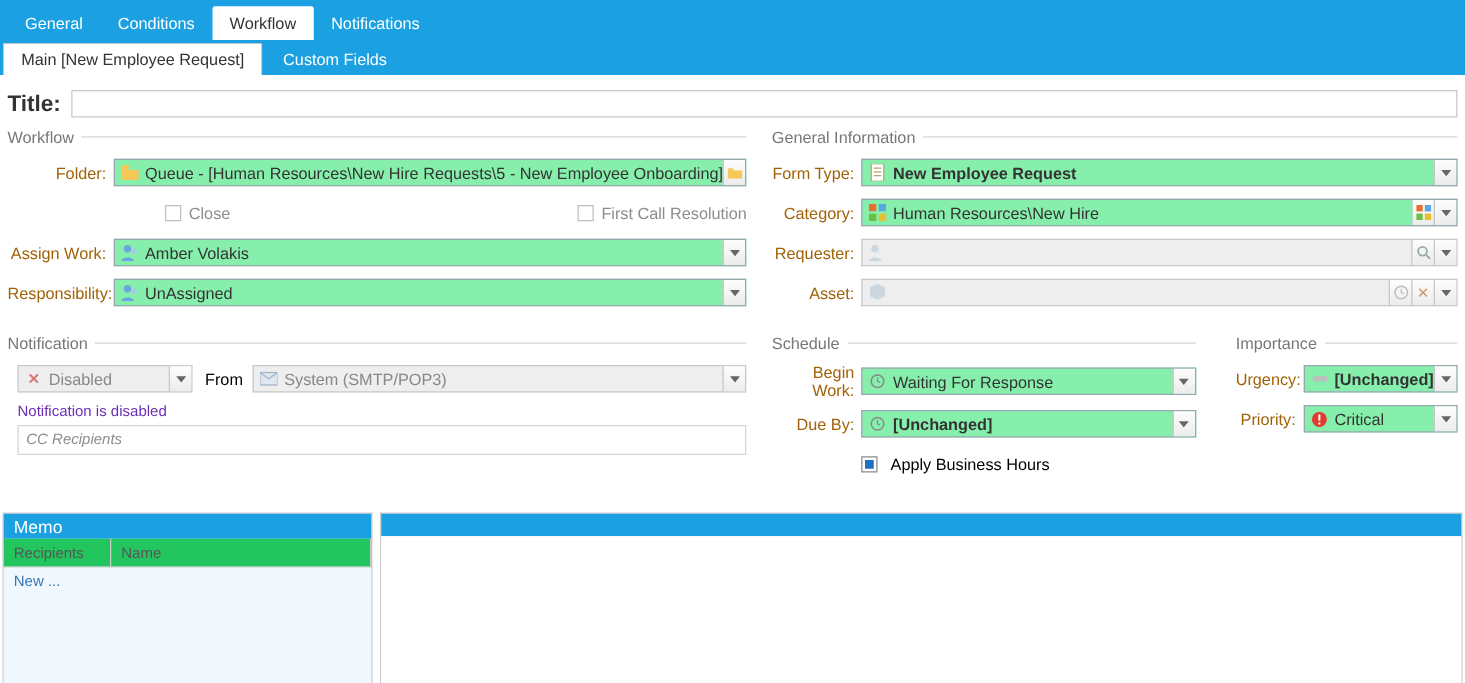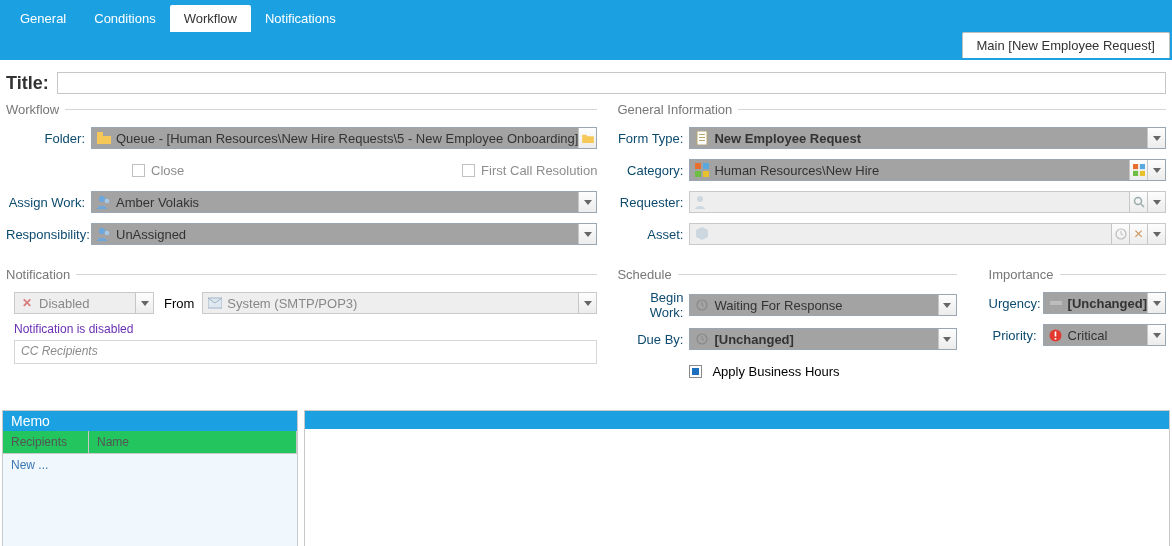--- a/index.html
+++ b/index.html
@@ -33,21 +33,20 @@
   }
 
   
   .sub-tabs {
     background: #1ba1e2;
     height: 28px;
     display: flex;
     align-items: flex-end;
     padding: 0 2px;
     gap: 2px;
-    flex-direction: column;
   }
   .sub-tab {
     padding: 5px 14px;
     color: #fff;
     font-size: 13px;
     cursor: pointer;
   }
   .sub-tab.active {
     background: #fff;
     color: #333;
@@ -101,32 +100,32 @@
     display: flex;
     align-items: center;
     min-height: 26px;
     margin-bottom: 6px;
   }
   .flabel {
     width: 85px;
     text-align: right;
     padding-right: 6px;
     font-size: 13px;
-    color: #0c4a6e;
+    color: #a16207;
   }
   .flabel.r { width: 72px; }
   .fctrl { flex: 1; display: flex; align-items: center; gap: 4px; }
 
   
   .combo {
     display: flex;
     align-items: center;
     border: 1px solid #9aa7b3;
     height: 22px;
-    background: #a3a3a3;
+    background: #86efac;
     flex: 1;
     position: relative;
   }
   .combo.disabled { background: #eeeeee; border-color:#c9c9c9; }
   .combo .ci-icon {
     width: 16px; height: 16px; margin: 0 4px;
     display: inline-flex; align-items: center; justify-content: center;
     font-size: 12px;
   }
   .combo .ci-text {

